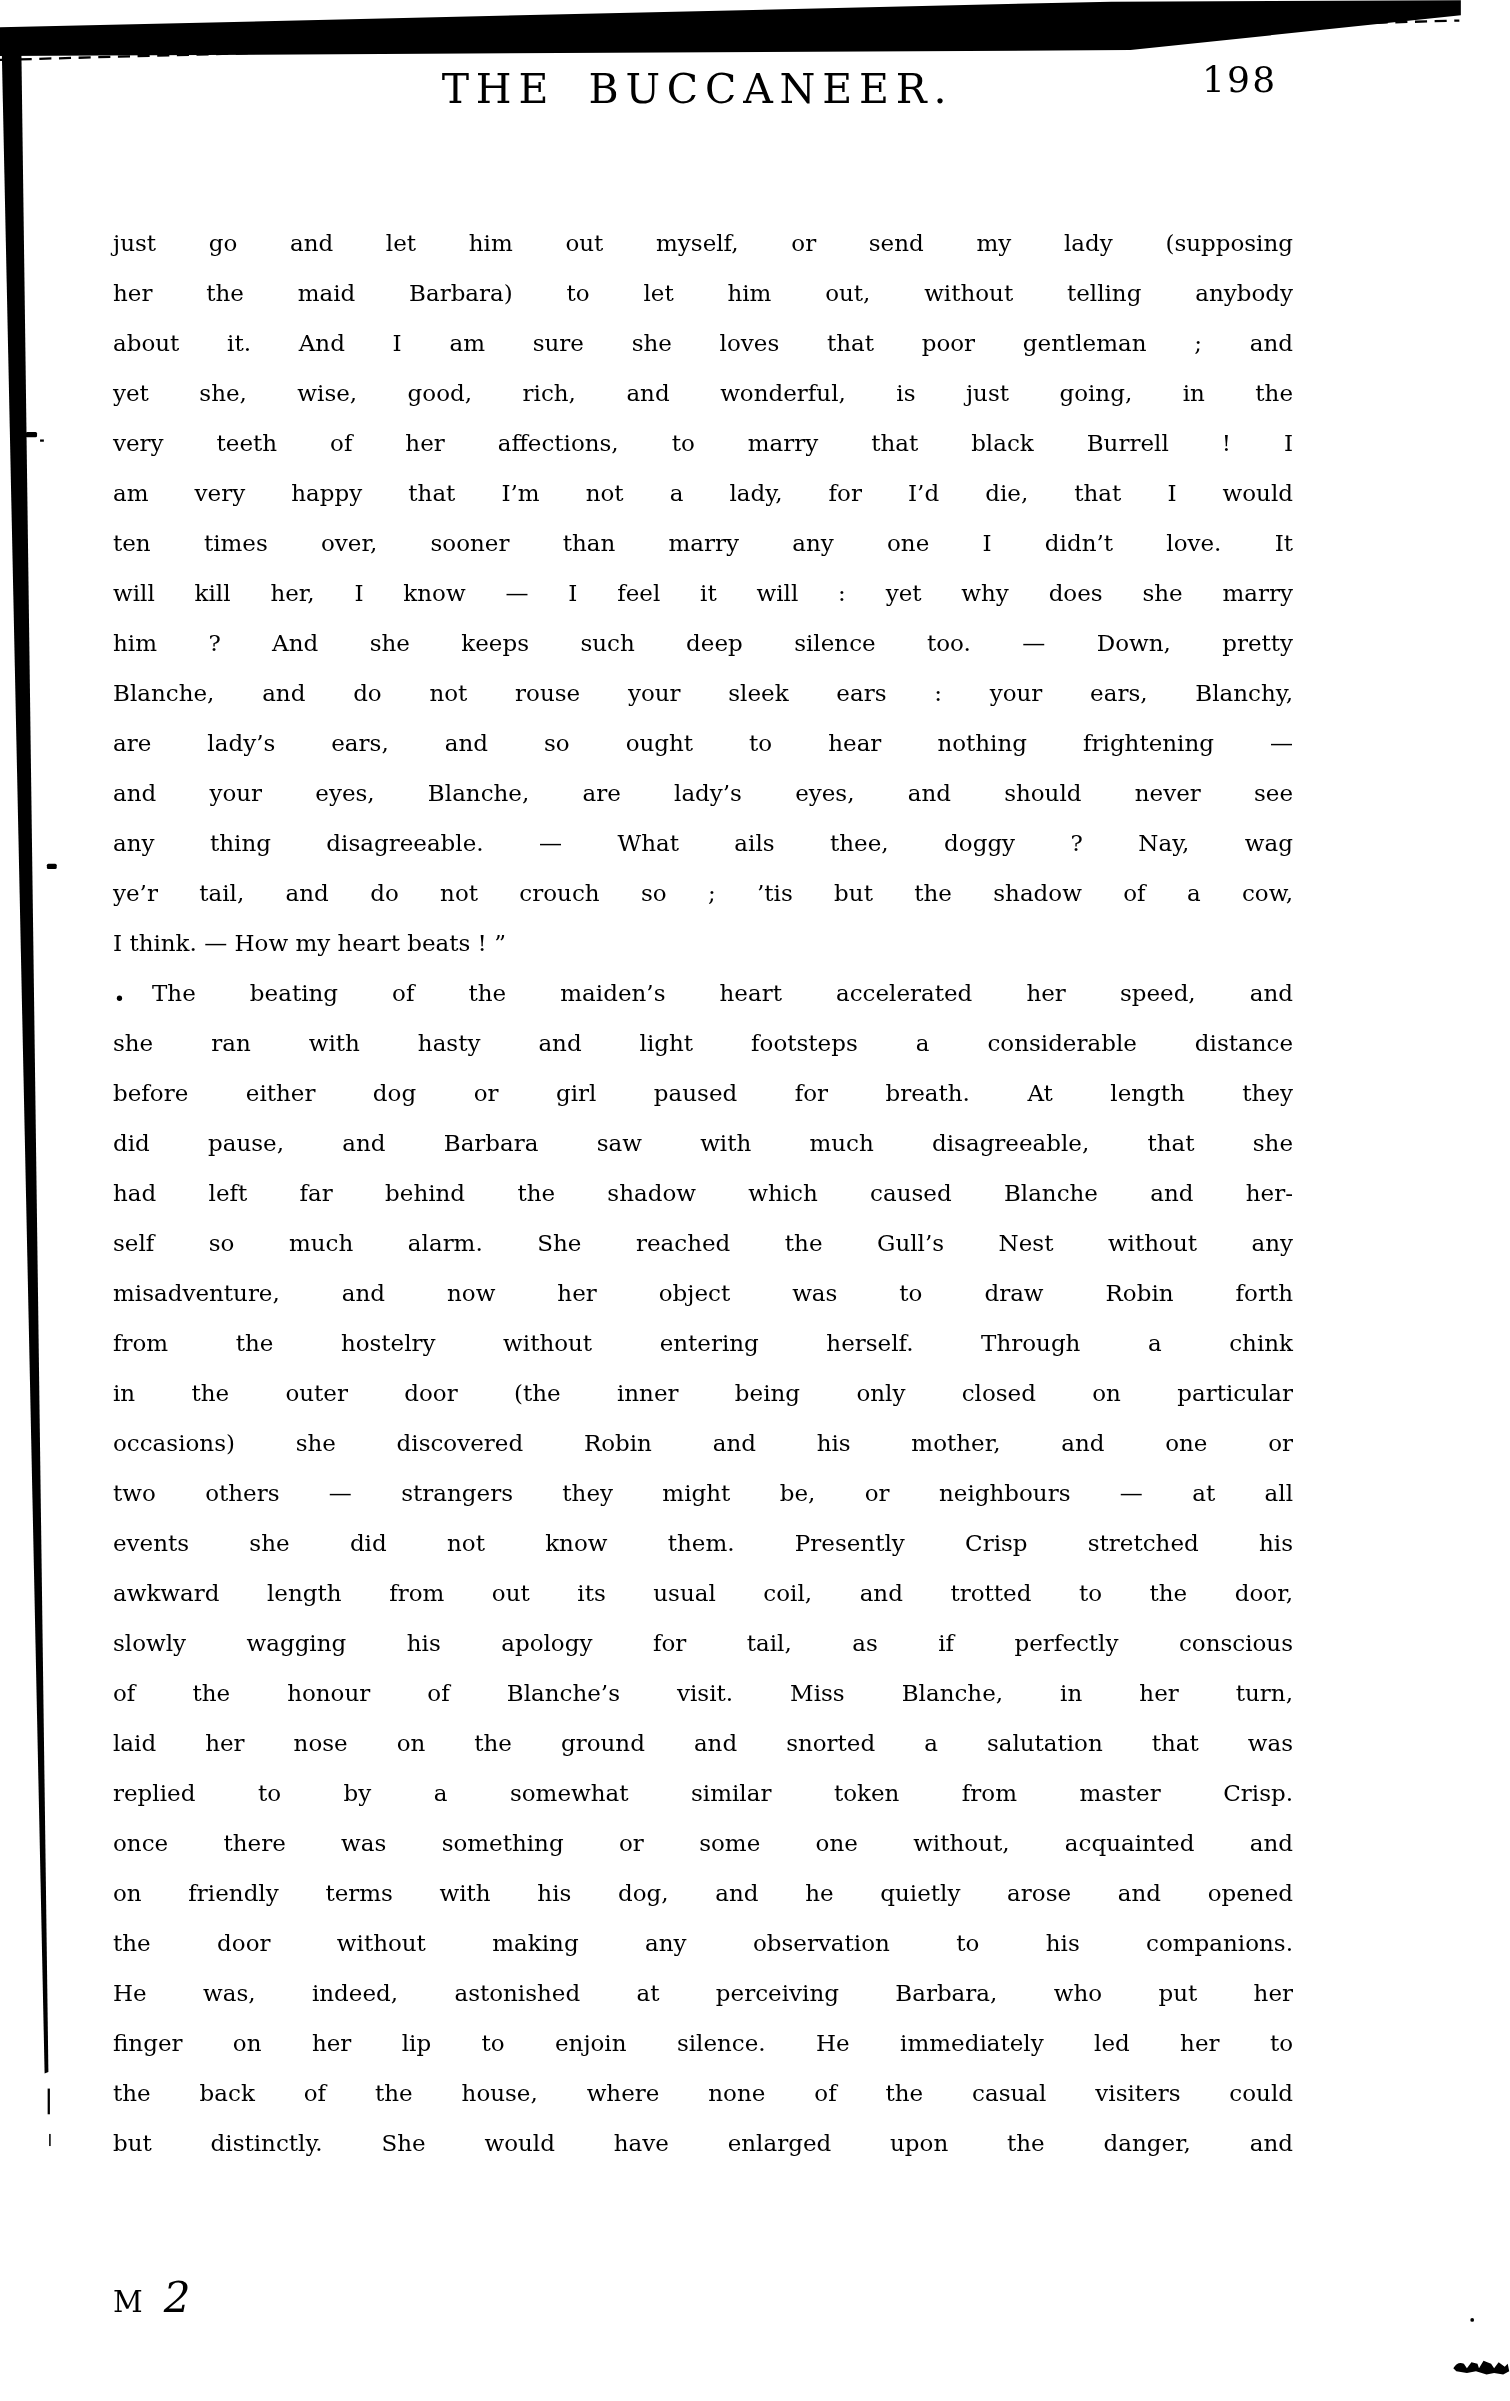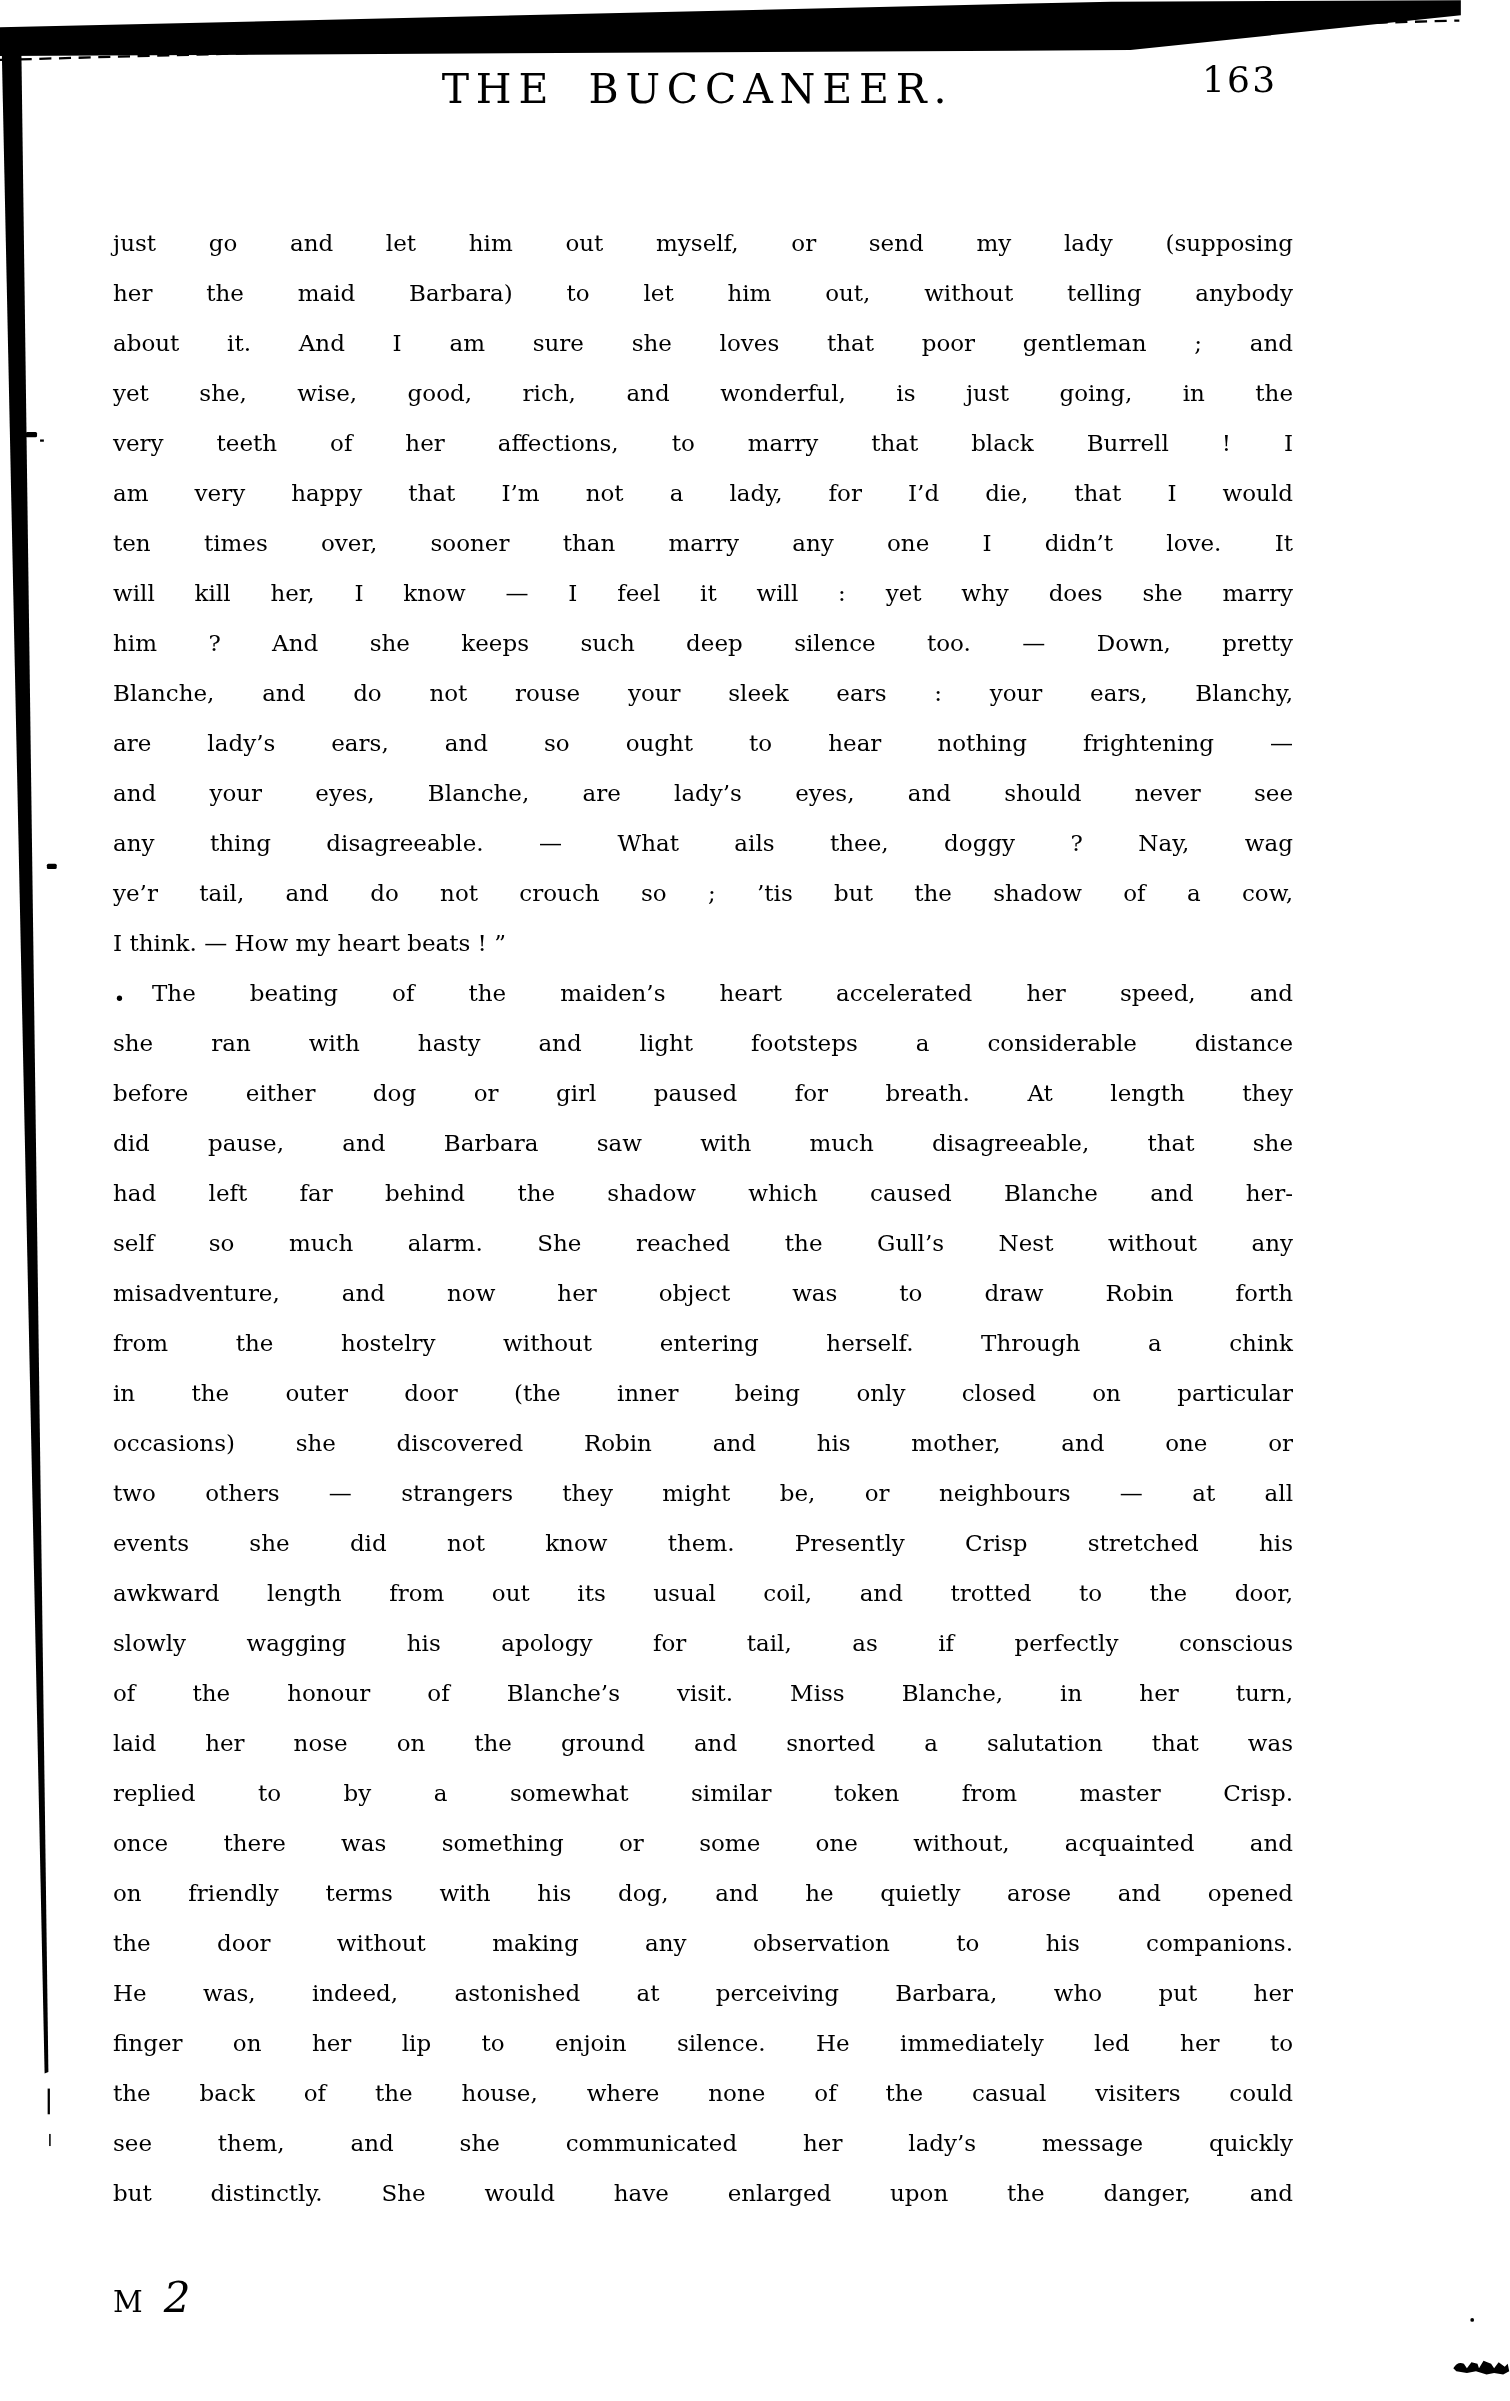--- a/index.html
+++ b/index.html
@@ -84,21 +84,21 @@
     <rect x="53" y="581" width="5" height="3" fill="#000"></rect>
     <rect x="62" y="1142" width="13" height="7" rx="2" fill="#000"></rect>
     <circle cx="158" cy="1320" r="3.5" fill="#000"></circle>
 
     <circle cx="1947" cy="3068" r="2.5" fill="#000"></circle>
     <path d="M1922,3132 q6,-10 14,-6 l4,6 6,-8 8,2 2,6 6,-10 10,4 4,6 6,-8 8,6 4,-4 2,10 -8,4 -12,-2 -10,2 -14,-4 -12,2 -14,-2 z" fill="#000"></path>
   </svg>
 
   <div class="header-row">
     <span class="header-title">THE BUCCANEER.</span>
-    <span class="page-number">163</span>
+    <span class="page-number">198</span>
   </div>
 
   <div class="text-block">
       <div class="line">just go and let him out myself, or send my lady (supposing</div>
       <div class="line">her the maid Barbara) to let him out, without telling anybody</div>
       <div class="line">about it.  And I am sure she loves that poor gentleman ; and</div>
       <div class="line">yet she, wise, good, rich, and wonderful, is just going, in the</div>
       <div class="line">very teeth of her affections, to marry that black Burrell !  I</div>
       <div class="line">am very happy that I’m not a lady, for I’d die, that I would</div>
       <div class="line">ten times over, sooner than marry any one I didn’t love.  It</div>
@@ -126,21 +126,20 @@
       <div class="line">slowly wagging his apology for tail, as if perfectly conscious</div>
       <div class="line">of the honour of Blanche’s visit.  Miss Blanche, in her turn,</div>
       <div class="line">laid her nose on the ground and snorted a salutation that was</div>
       <div class="line">replied to by a somewhat similar token from master Crisp.</div>
       <div class="line">once there was something or some one without, acquainted and</div>
       <div class="line">on friendly terms with his dog, and he quietly arose and opened</div>
       <div class="line">the door without making any observation to his companions.</div>
       <div class="line">He was, indeed, astonished at perceiving Barbara, who put her</div>
       <div class="line">finger on her lip to enjoin silence.  He immediately led her to</div>
       <div class="line">the back of the house, where none of the casual visiters could</div>
-      <div class="line">see them, and she communicated her lady’s message quickly</div>
       <div class="line">but distinctly.  She would have enlarged upon the danger, and</div>
     </div>
 
   <div class="signature">
     <span class="sig-m">M</span><span class="sig-2">2</span>
   </div>
 
 </div>
 
 

